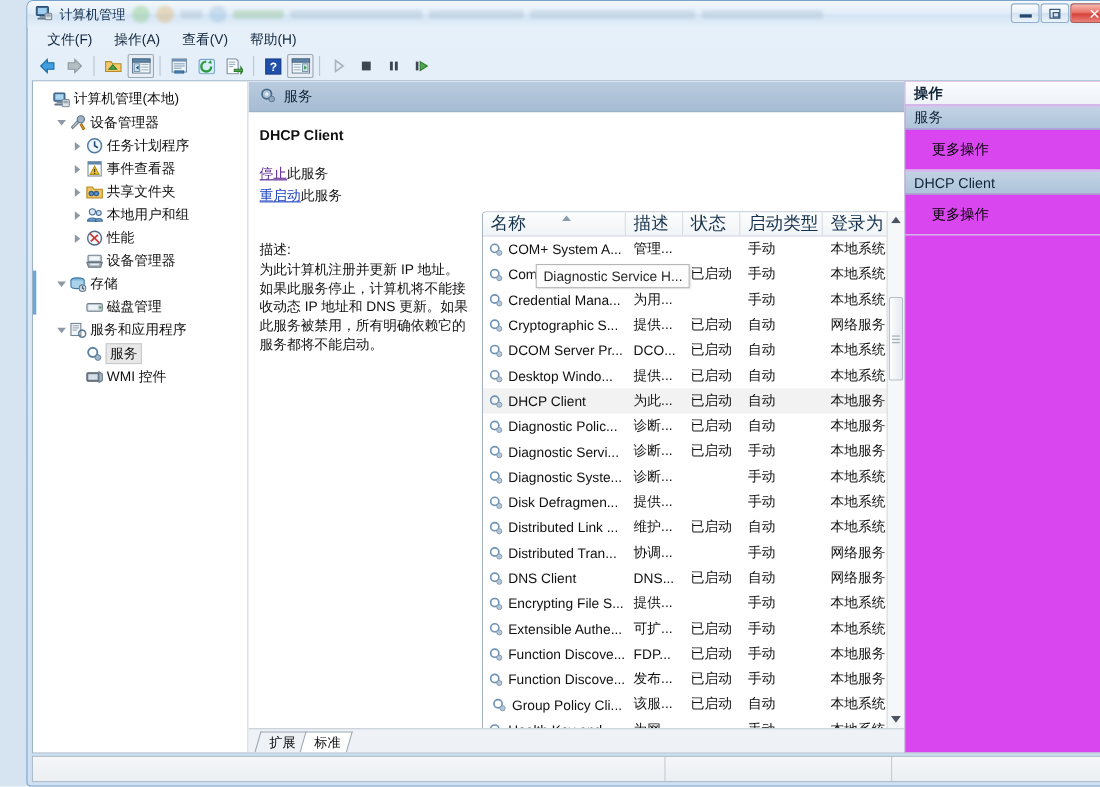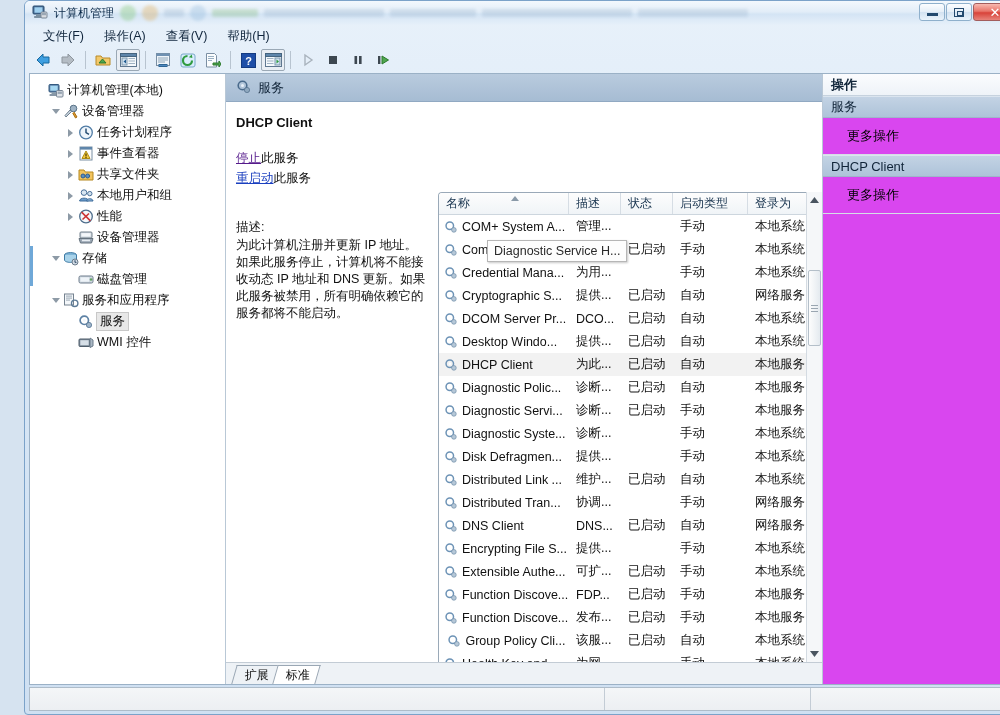--- a/index.html
+++ b/index.html
@@ -111,21 +111,21 @@
     position:absolute; left:212px; top:118px; right:0; bottom:22px;
     background:#fff; border:1px solid #9aa9b8; border-radius:4px 0 0 0;
     border-right:none; border-bottom:none; display:flex; flex-direction:column;
     overflow:hidden;
   }
   #list-head { display:flex; height:22px; flex:0 0 22px;
     background:linear-gradient(180deg,#fdfdfd 0%,#f0f4f7 100%);
     border-bottom:1px solid #cdd6de; }
   #list-head .hc {
     display:flex; align-items:center; position:relative;
-    border-right:1px solid #d6dde4; padding-left:7px; font-size:12px; color:#16324d;
+    border-right:1px solid #d6dde4; padding-left:7px; font-size:16px; color:#16324d;
   }
   #list-head .sortarrow{
     position:absolute; left:72px; top:3px; width:0;height:0;
     border-style:solid; border-width:0 4px 5px 4px;
     border-color:transparent transparent #8a9aa8 transparent;
   }
   #rows { flex:1 1 auto; overflow:hidden; position:relative; }
   .row { display:flex; height:23px; align-items:center; font-size:12.5px; color:#111; white-space:nowrap; }
   .row.sel { background:#f2f2f2; }
   .cell { padding-left:7px; overflow:hidden; }

